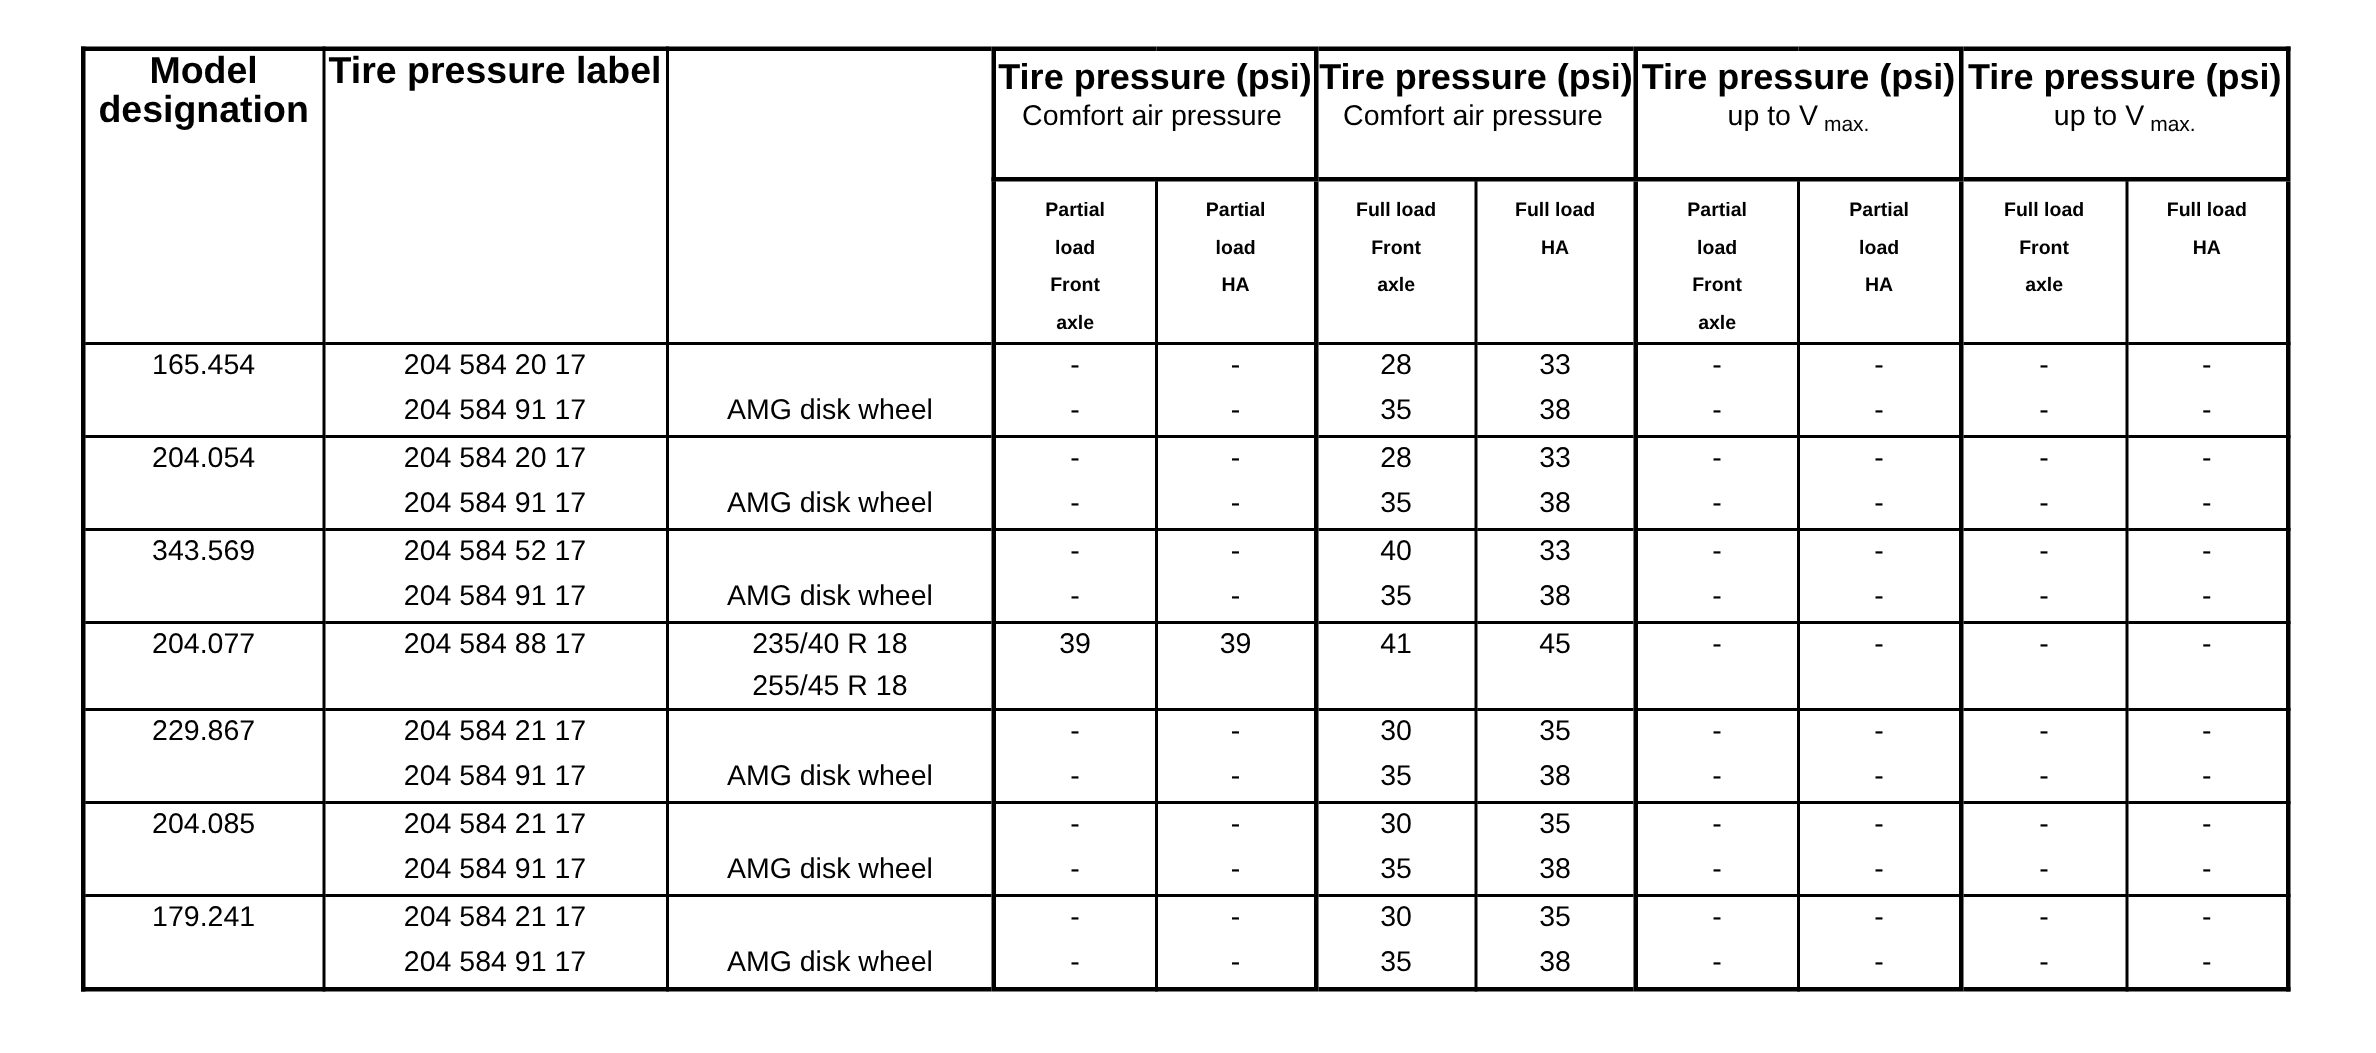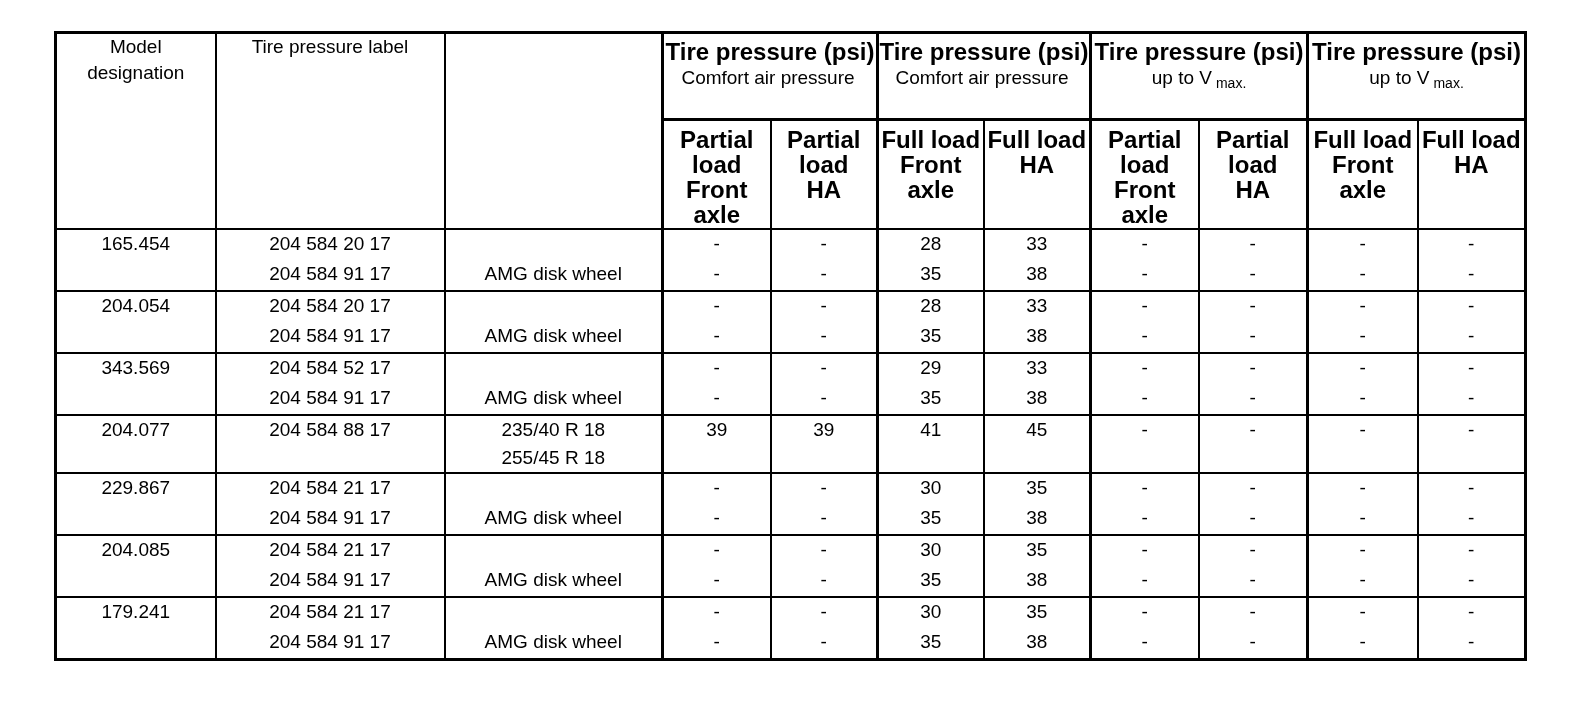--- a/index.html
+++ b/index.html
@@ -30,22 +30,22 @@
     text-align: center;
     vertical-align: top;
     overflow: hidden;
   }
   .tkL { border-left-width: 3px !important; }
 
   
   thead tr.top th { height: 84px; }
   thead tr.top th.grp { border-bottom-width: 3px; }
   .headcell {
-    font-weight: normal;
-    font-size: 19px;
+    font-weight: bold;
+    font-size: 25px;
     line-height: 26px;
     padding-top: 6px;
     white-space: pre-line;
   }
   .gt {
     font-weight: bold;
     font-size: 24px;
     line-height: 26px;
     padding-top: 5px;
   }
@@ -57,21 +57,21 @@
   .subsc {
     font-size: 14px;
     vertical-align: -4px;
     margin-left: 4px;
   }
 
   
   thead tr.sub th {
     height: 101px;
     font-weight: bold;
-    font-size: 24px;
+    font-size: 13px;
     line-height: 25px;
     padding-top: 6px;
     white-space: pre-line;
     border-bottom-width: 2px;
   }
 
   
   tbody tr { height: 31px; }
   tbody tr.g-only { height: 48px; }
   tbody td {
@@ -201,21 +201,21 @@
           <td class="">-</td>
           <td class="tkL">-</td>
           <td class="">-</td>
         </tr>
         <tr class="g-first">
           <td class="model" rowspan="2">343.569</td>
           <td class="inner">204 584 52 17</td>
           <td class="pre inner"></td>
           <td class="tkL inner">-</td>
           <td class=" inner">-</td>
-          <td class="tkL inner">29</td>
+          <td class="tkL inner">40</td>
           <td class=" inner">33</td>
           <td class="tkL inner">-</td>
           <td class=" inner">-</td>
           <td class="tkL inner">-</td>
           <td class=" inner">-</td>
         </tr>
         <tr class="g-last">
           <td class="">204 584 91 17</td>
           <td class="pre">AMG disk wheel</td>
           <td class="tkL">-</td>

